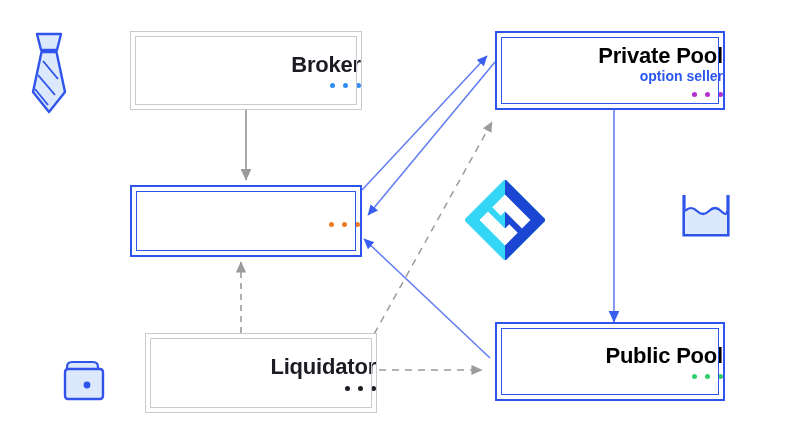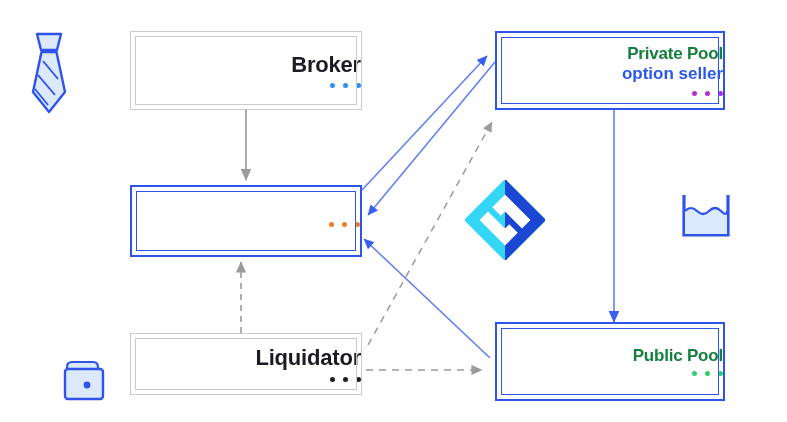--- a/index.html
+++ b/index.html
@@ -41,28 +41,28 @@
   .node.blue   { border: 2px solid #2f54eb; }
   .node.blue .ring { border: 1.6px solid #2f54eb; }
 
   .node-title {
     font-weight: bold;
     line-height: 1.05;
     letter-spacing: -0.2px;
     white-space: nowrap;
   }
   .node-sub {
-    font-size: 17px;
+    font-size: 14px;
     font-weight: bold;
     line-height: 1.2;
     margin-top: 1px;
     white-space: nowrap;
   }
   .title-dark { color: #1b1b23; font-size: 22px; }
-  .title-blue { color: #15803d; font-size: 17px; }
+  .title-blue { color: #000000; font-size: 22px; }
   .sub-blue   { color: #2b57f0; }
 
   .dots {
     display: flex;
     gap: 8px;
     margin-top: 7px;
   }
   .dots i {
     display: block;
     width: 5px;
@@ -129,21 +129,21 @@
 
   <div class="node blue" style="left:130px; top:185px; width:232px; height:72px;">
     <span class="ring"></span>
     <div class="dots">
       <i style="background:#ef7b24"></i>
         <i style="background:#ef7b24"></i>
         <i style="background:#ef7b24"></i>
     </div>
   </div>
 
-  <div class="node gray" style="left:130px; top:333px; width:232px; height:62px;">
+  <div class="node gray" style="left:145px; top:333px; width:232px; height:80px;">
     <span class="ring"></span>
     <div class="node-title title-dark">Liquidator</div>
     <div class="dots">
       <i style="background:#1b1b23"></i>
         <i style="background:#1b1b23"></i>
         <i style="background:#1b1b23"></i>
     </div>
   </div>
 
   <div class="node blue" style="left:495px; top:31px; width:230px; height:79px;">

